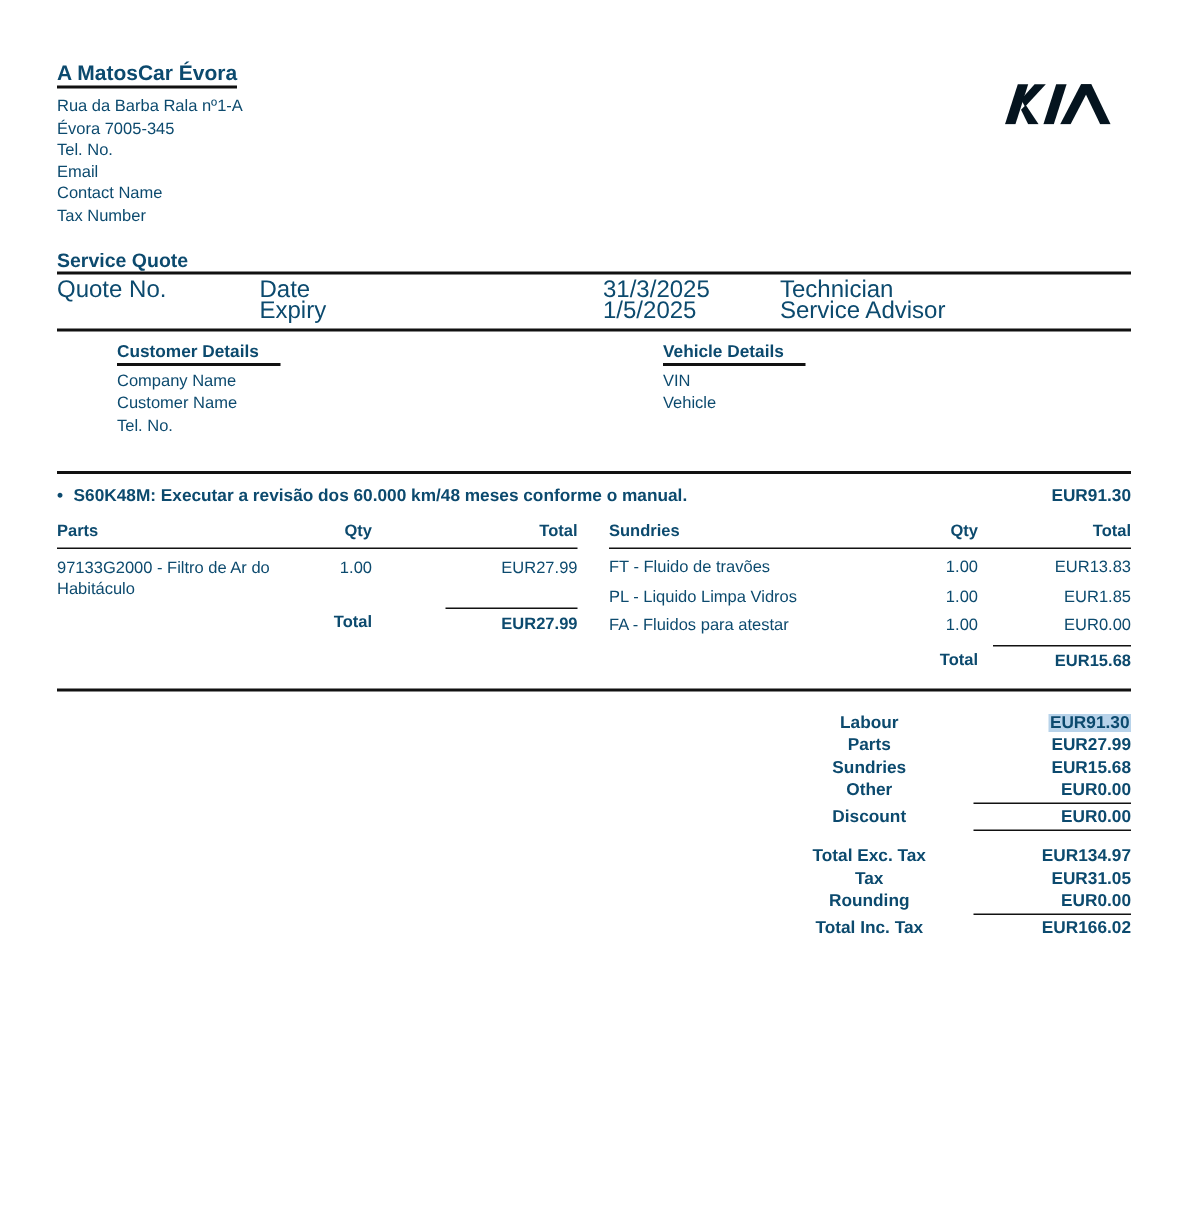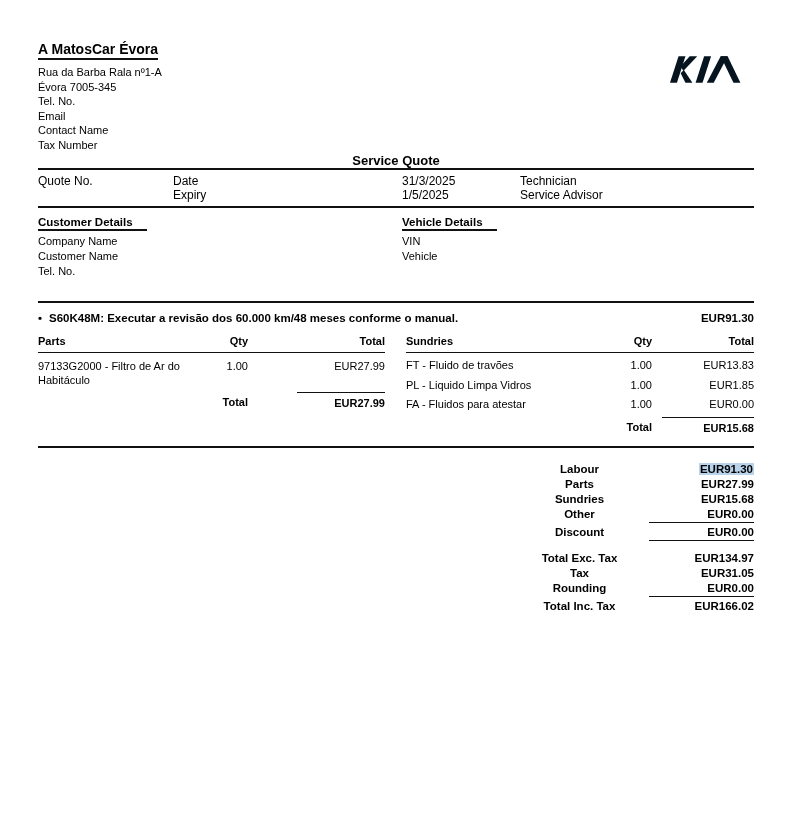--- a/index.html
+++ b/index.html
@@ -1,51 +1,51 @@
 <!DOCTYPE html>
 <html style="--sel: #b8d3ea;"><head>
 <meta charset="utf-8">
 <style>
   html,body { margin:0; padding:0; background:#ffffff; }
   .page {
     position:relative;
     width:792px; height:821px;
     background:#fff;
     font-family:"Liberation Sans", sans-serif;
-    color:#000000;
+    color:#0c4a6e;
     overflow:hidden;
     box-sizing:border-box;
   }
   .content { padding:40px 38px 0 38px; }
 
   
   .hdr { display:flex; justify-content:space-between; align-items:flex-start; }
   .company-name {
     font-size:14px; font-weight:bold;
     border-bottom:2px solid #111;
     display:inline-block; padding-bottom:1px; margin-bottom:5px;
   }
   .addr-line { font-size:11px; line-height:14.6px; }
   .logo-wrap { margin-top:16px; margin-right:12px; }
 
   
-  .doc-title { text-align:center; font-size:13px; font-weight:bold; margin-top:0; }
+  .doc-title { text-align:left; font-size:13px; font-weight:bold; margin-top:14px; }
   .rule { border:none; border-top:2px solid #111; margin:0; }
 
   
   .info-grid {
     display:grid;
     grid-template-columns:135px 229px 118px 1fr;
-    font-size:12px; line-height:14.9px;
+    font-size:16px; line-height:14.9px;
     padding:4px 0 3px 0;
   }
 
   
   .details { display:flex; margin-top:4px; padding-bottom:22px; }
-  .details .col-l { width:364px; }
+  .details .col-l { width:364px;margin-left:40px; }
   .details .col-r { flex:1; }
   .sec-title {
     font-size:11.5px; font-weight:bold;
     border-bottom:2px solid #111;
     display:inline-block; padding:0 14px 1px 0; margin-bottom:3px;
   }
   .det-line { font-size:11px; line-height:15px; }
 
   
   .job-row {

